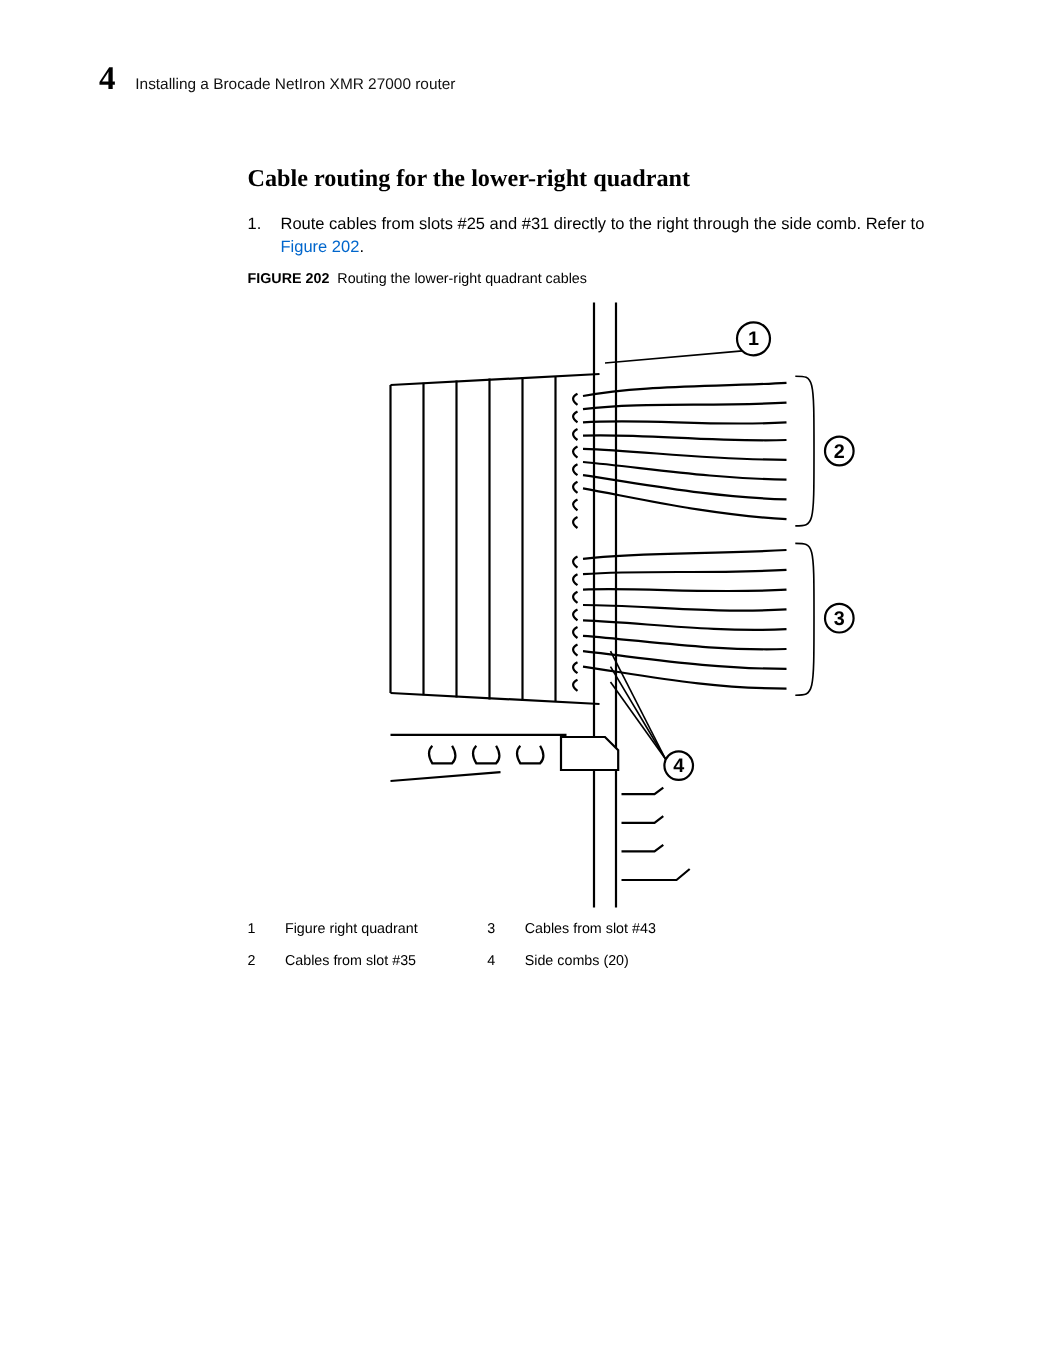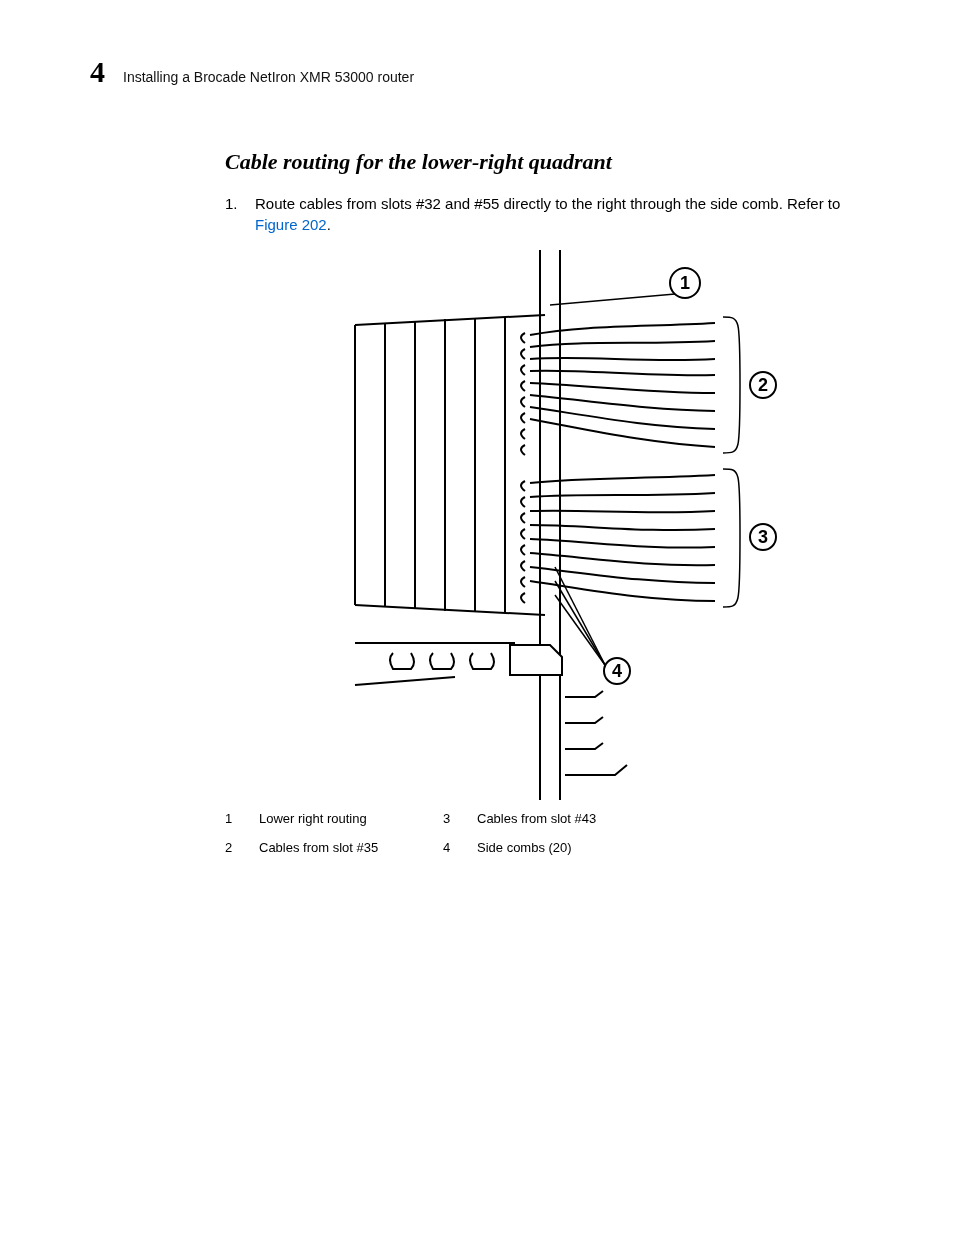--- a/index.html
+++ b/index.html
@@ -1,50 +1,53 @@
 <!DOCTYPE html>
 <html><head>
 <meta charset="utf-8">
 <style>
 html,body{margin:0;padding:0;background:#fff;font-family:Arial,Helvetica,sans-serif;color:#000}
 .page{width:954px;height:1235px;position:relative;margin:0 auto;box-sizing:border-box;padding:55px 90px 0 90px}
 .hdr{display:flex;align-items:baseline;gap:18px;margin-bottom:60px}
 .chapnum{font-family:Georgia,"Times New Roman",serif;font-size:30px;font-weight:700}
 .hdrtxt{font-size:14px;color:#111}
 .body{margin-left:135px}
-.h2{font-family:Georgia,"Times New Roman",serif;font-style:italic;font-weight:700;font-size:22px;margin:0 0 18px 0}
+.h2{font-family:Georgia,"Times New Roman",serif;font-weight:700;font-size:22px;margin:0 0 18px 0}
 .step{display:flex;gap:12px;font-size:15px;line-height:1.4;margin-bottom:6px}
 .step-num{min-width:18px}
 .xref{color:#0066cc}
 .figcap{margin-top:10px;font-size:13px}
 .figcap b{font-weight:700}
 .figwrap{margin:10px 0 6px 0}
 .figwrap svg{display:block;margin:0 auto}
 .legend{display:grid;grid-template-columns:18px 1fr 18px 1fr;column-gap:16px;row-gap:14px;font-size:13px;max-width:420px;margin-top:6px}
 .legend .n{text-align:left}
 </style>
 </head>
 <body>
 
 <div class="page">
   <div class="hdr">
     <span class="chapnum">4</span>
-    <span class="hdrtxt">Installing a Brocade NetIron XMR 53000 router</span>
+    <span class="hdrtxt">Installing a Brocade NetIron XMR 27000 router</span>
   </div>
 
   <div class="body">
     <h2 class="h2">Cable routing for the lower-right quadrant</h2>
 
     <div class="step">
       <span class="step-num">1.</span>
       <span>
-        <span>Route cables from slots #32 and #55 directly to the right through the side comb. Refer to </span><span class="xref">Figure 202</span><span>.</span>
+        <span>Route cables from slots #25 and #31 directly to the right through the side comb. Refer to </span><span class="xref">Figure 202</span><span>.</span>
       </span>
     </div>
 
+    <div class="figcap">
+      <b>FIGURE 202</b>&nbsp;&nbsp;<span>Routing the lower-right quadrant cables</span>
+    </div>
 
     <div class="figwrap">
       <svg viewBox="0 0 520 560" width="520" height="560">
         <g fill="none" stroke="#000" stroke-width="2">
 
           <line x1="70" y1="80" x2="260" y2="70"></line>
           <line x1="70" y1="80" x2="70" y2="360"></line>
           <line x1="70" y1="360" x2="260" y2="370"></line>
 
           <line x1="100" y1="78" x2="100" y2="362"></line>
@@ -136,21 +139,21 @@
           <text x="478" y="298">3</text>
 
           <circle cx="332" cy="426" r="13" fill="#fff" stroke="#000" stroke-width="2"></circle>
           <text x="332" y="432">4</text>
         </g>
       </svg>
     </div>
 
     <div class="legend">
       <span class="n">1</span>
-      <span>Lower right routing</span>
+      <span>Figure right quadrant</span>
       <span class="n">3</span>
       <span>Cables from slot #43</span>
       <span class="n">2</span>
       <span>Cables from slot #35</span>
       <span class="n">4</span>
       <span>Side combs (20)</span>
     </div>
   </div>
 </div>
 

